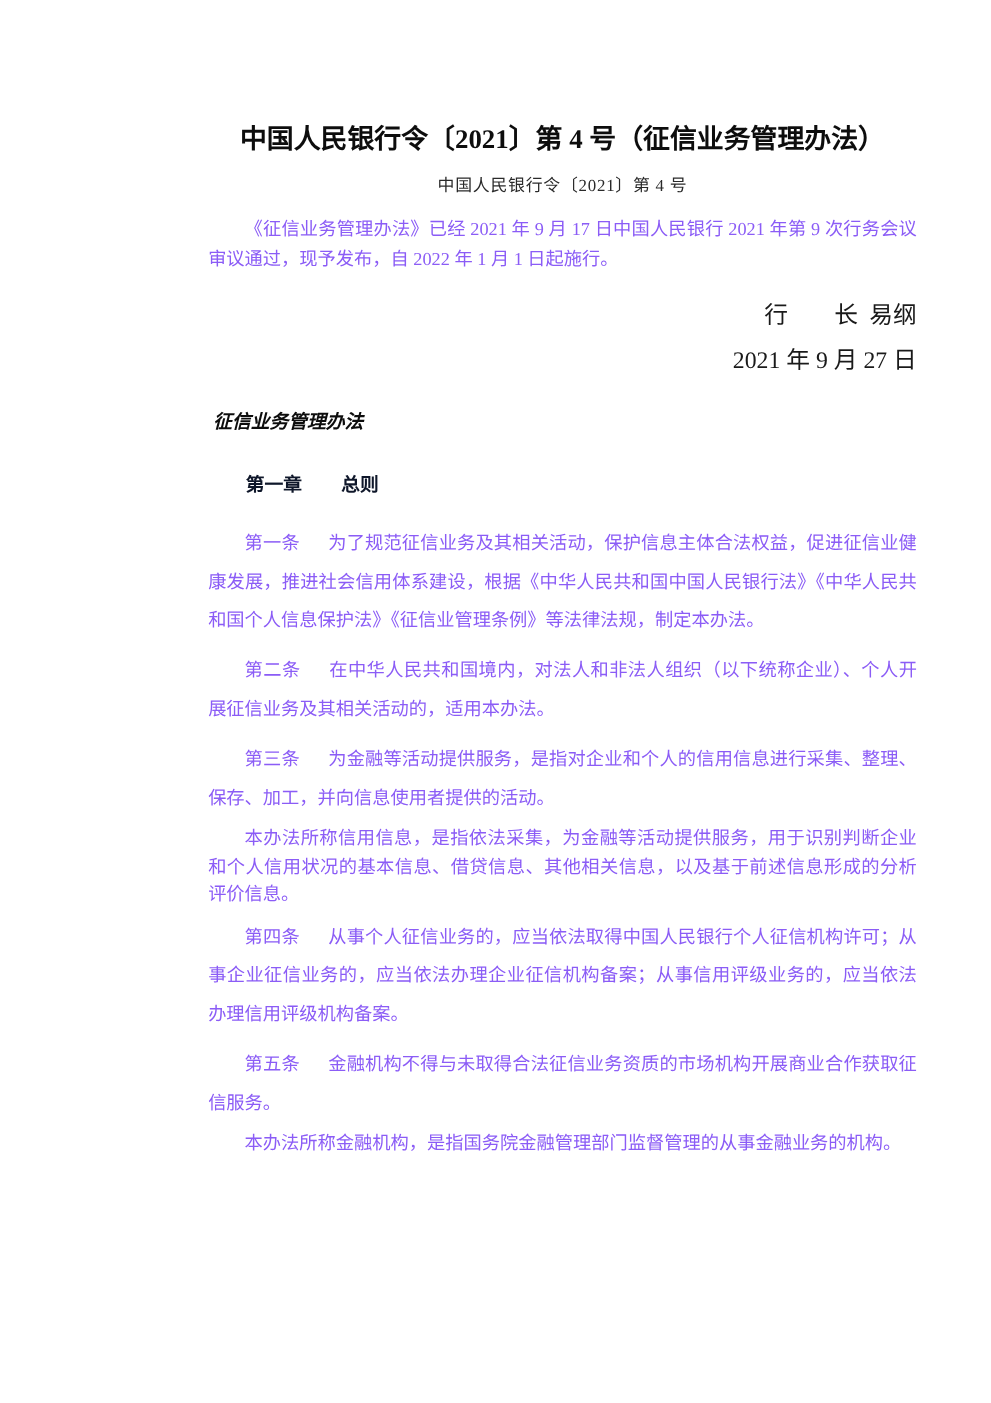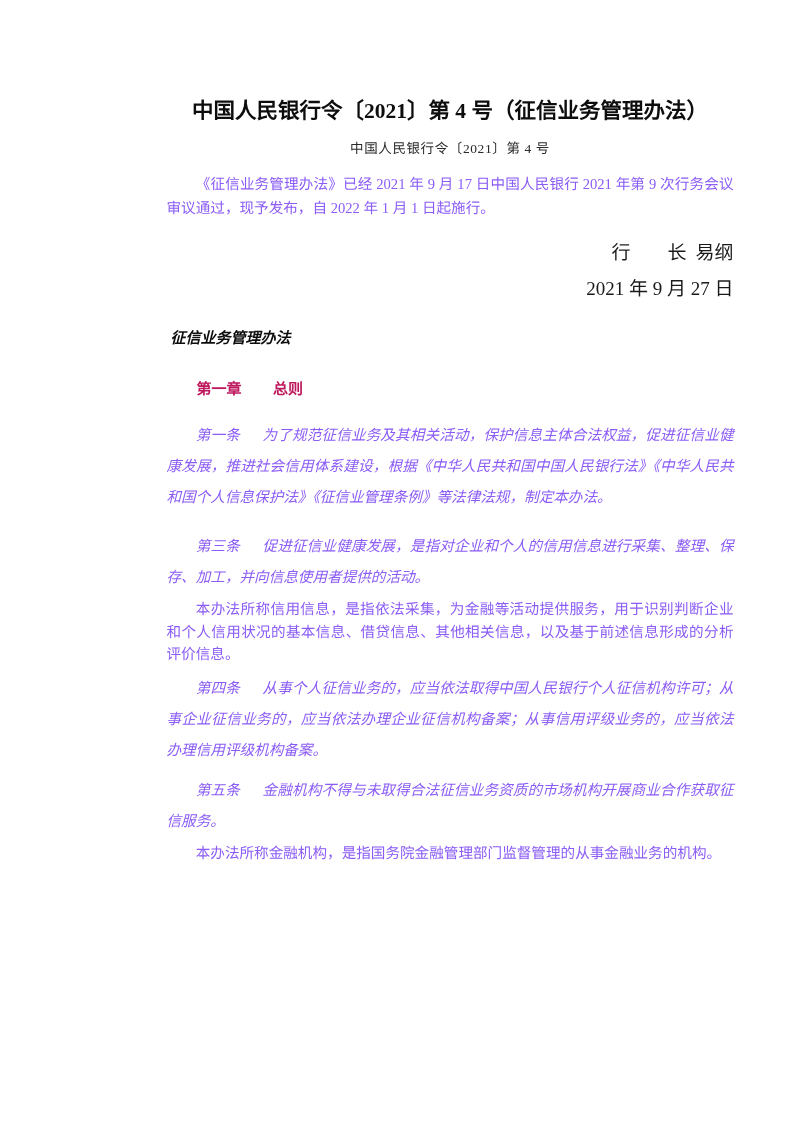--- a/index.html
+++ b/index.html
@@ -58,21 +58,20 @@
     margin: 0;
     font-size: 14.6px;
     line-height: 22.5px;
     text-align: justify;
     text-justify: inter-ideograph;
     color: #8b5cf6;
     text-indent: 2em;
   }
   .para.loose {
     line-height: 31px;
-    font-style: italic;
   }
   .para.preamble {
     padding-top: 13px;
     line-height: 24px;
   }
 
   
   .sign-line {
     margin: 0;
     font-size: 19px;
@@ -101,21 +100,21 @@
     line-height: 22px;
     color: #0d0d0d;
     font-style: italic;
   }
   .chapter-heading {
     margin: 0;
     padding-top: 25px;
     font-size: 15px;
     font-weight: bold;
     line-height: 22px;
-    color: #be185d;
+    color: #0f172a;
     text-indent: 2em;
   }
   .chapter-heading .gap {
     display: inline-block;
     width: 2.1em;
   }
 
   
   .gap-a { height: 20px; }
   .gap-b { height: 9px; }
@@ -155,25 +154,28 @@
     </h3>
 
     <div class="gap-a"></div>
 
     <p class="para loose">
       <span class="art-label">第一条</span><span class="art-sep"></span><span>为了规范征信业务及其相关活动，保护信息主体合法权益，促进征信业健康发展，推进社会信用体系建设，根据《中华人民共和国中国人民银行法》《中华人民共和国个人信息保护法》《征信业管理条例》等法律法规，制定本办法。</span>
     </p>
 
     <div class="gap-b"></div>
 
+    <p class="para loose">
+      <span class="art-label">第二条</span><span class="art-sep"></span><span>在中华人民共和国境内，对法人和非法人组织（以下统称企业）、个人开展征信业务及其相关活动的，适用本办法。</span>
+    </p>
 
     <div class="gap-b"></div>
 
     <p class="para loose">
-      <span class="art-label">第三条</span><span class="art-sep"></span><span>促进征信业健康发展，是指对企业和个人的信用信息进行采集、整理、保存、加工，并向信息使用者提供的活动。</span>
+      <span class="art-label">第三条</span><span class="art-sep"></span><span>为金融等活动提供服务，是指对企业和个人的信用信息进行采集、整理、保存、加工，并向信息使用者提供的活动。</span>
     </p>
 
     <div class="gap-d"></div>
 
     <p class="para">本办法所称信用信息，是指依法采集，为金融等活动提供服务，用于识别判断企业和个人信用状况的基本信息、借贷信息、其他相关信息，以及基于前述信息形成的分析评价信息。</p>
 
     <div class="gap-c"></div>
 
     <p class="para loose">
       <span class="art-label">第四条</span><span class="art-sep"></span><span>从事个人征信业务的，应当依法取得中国人民银行个人征信机构许可；从事企业征信业务的，应当依法办理企业征信机构备案；从事信用评级业务的，应当依法办理信用评级机构备案。</span>

